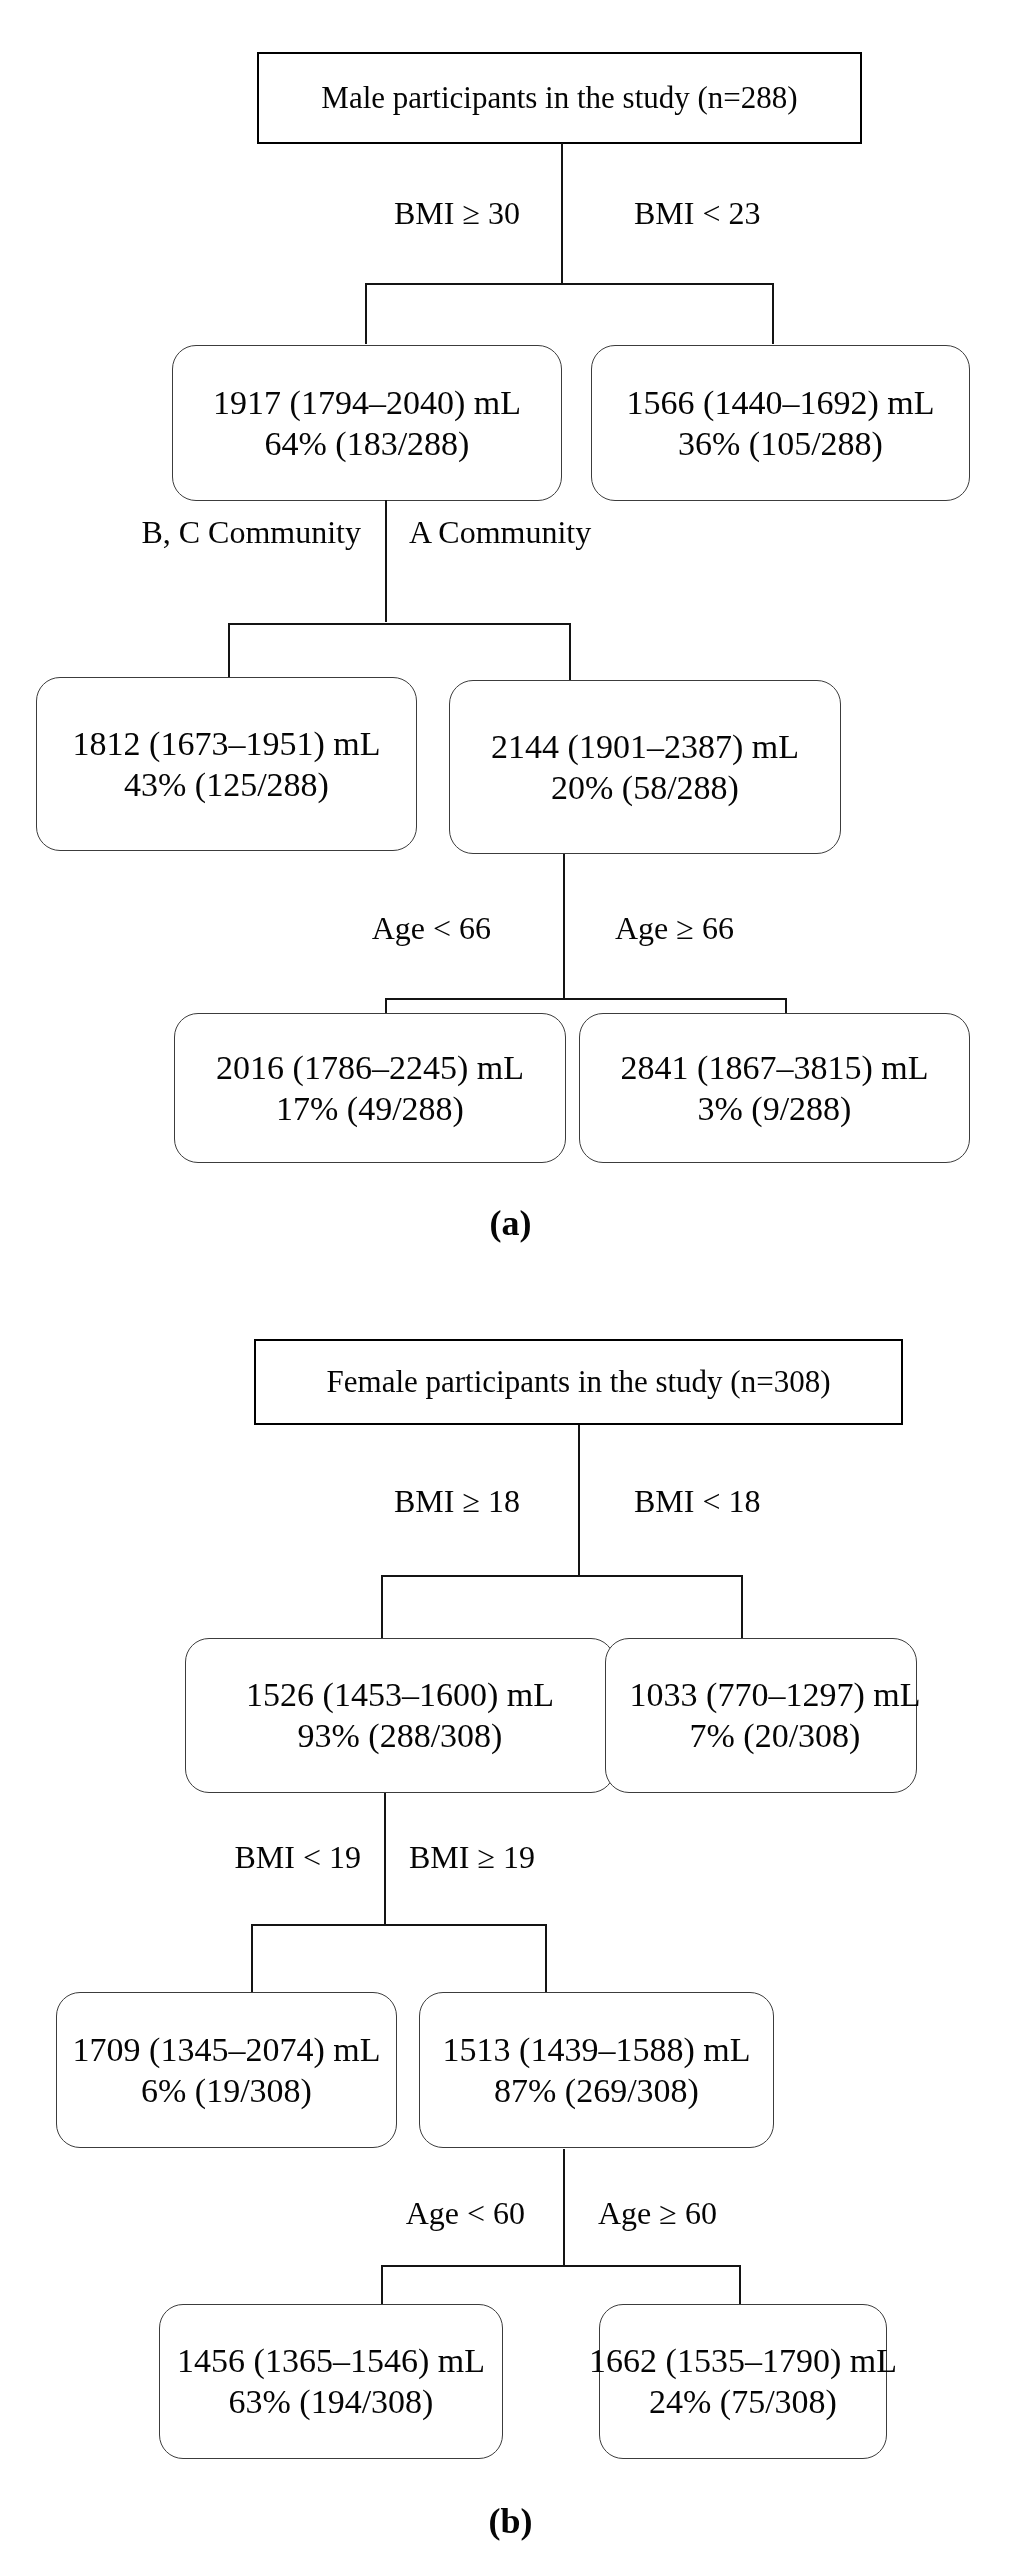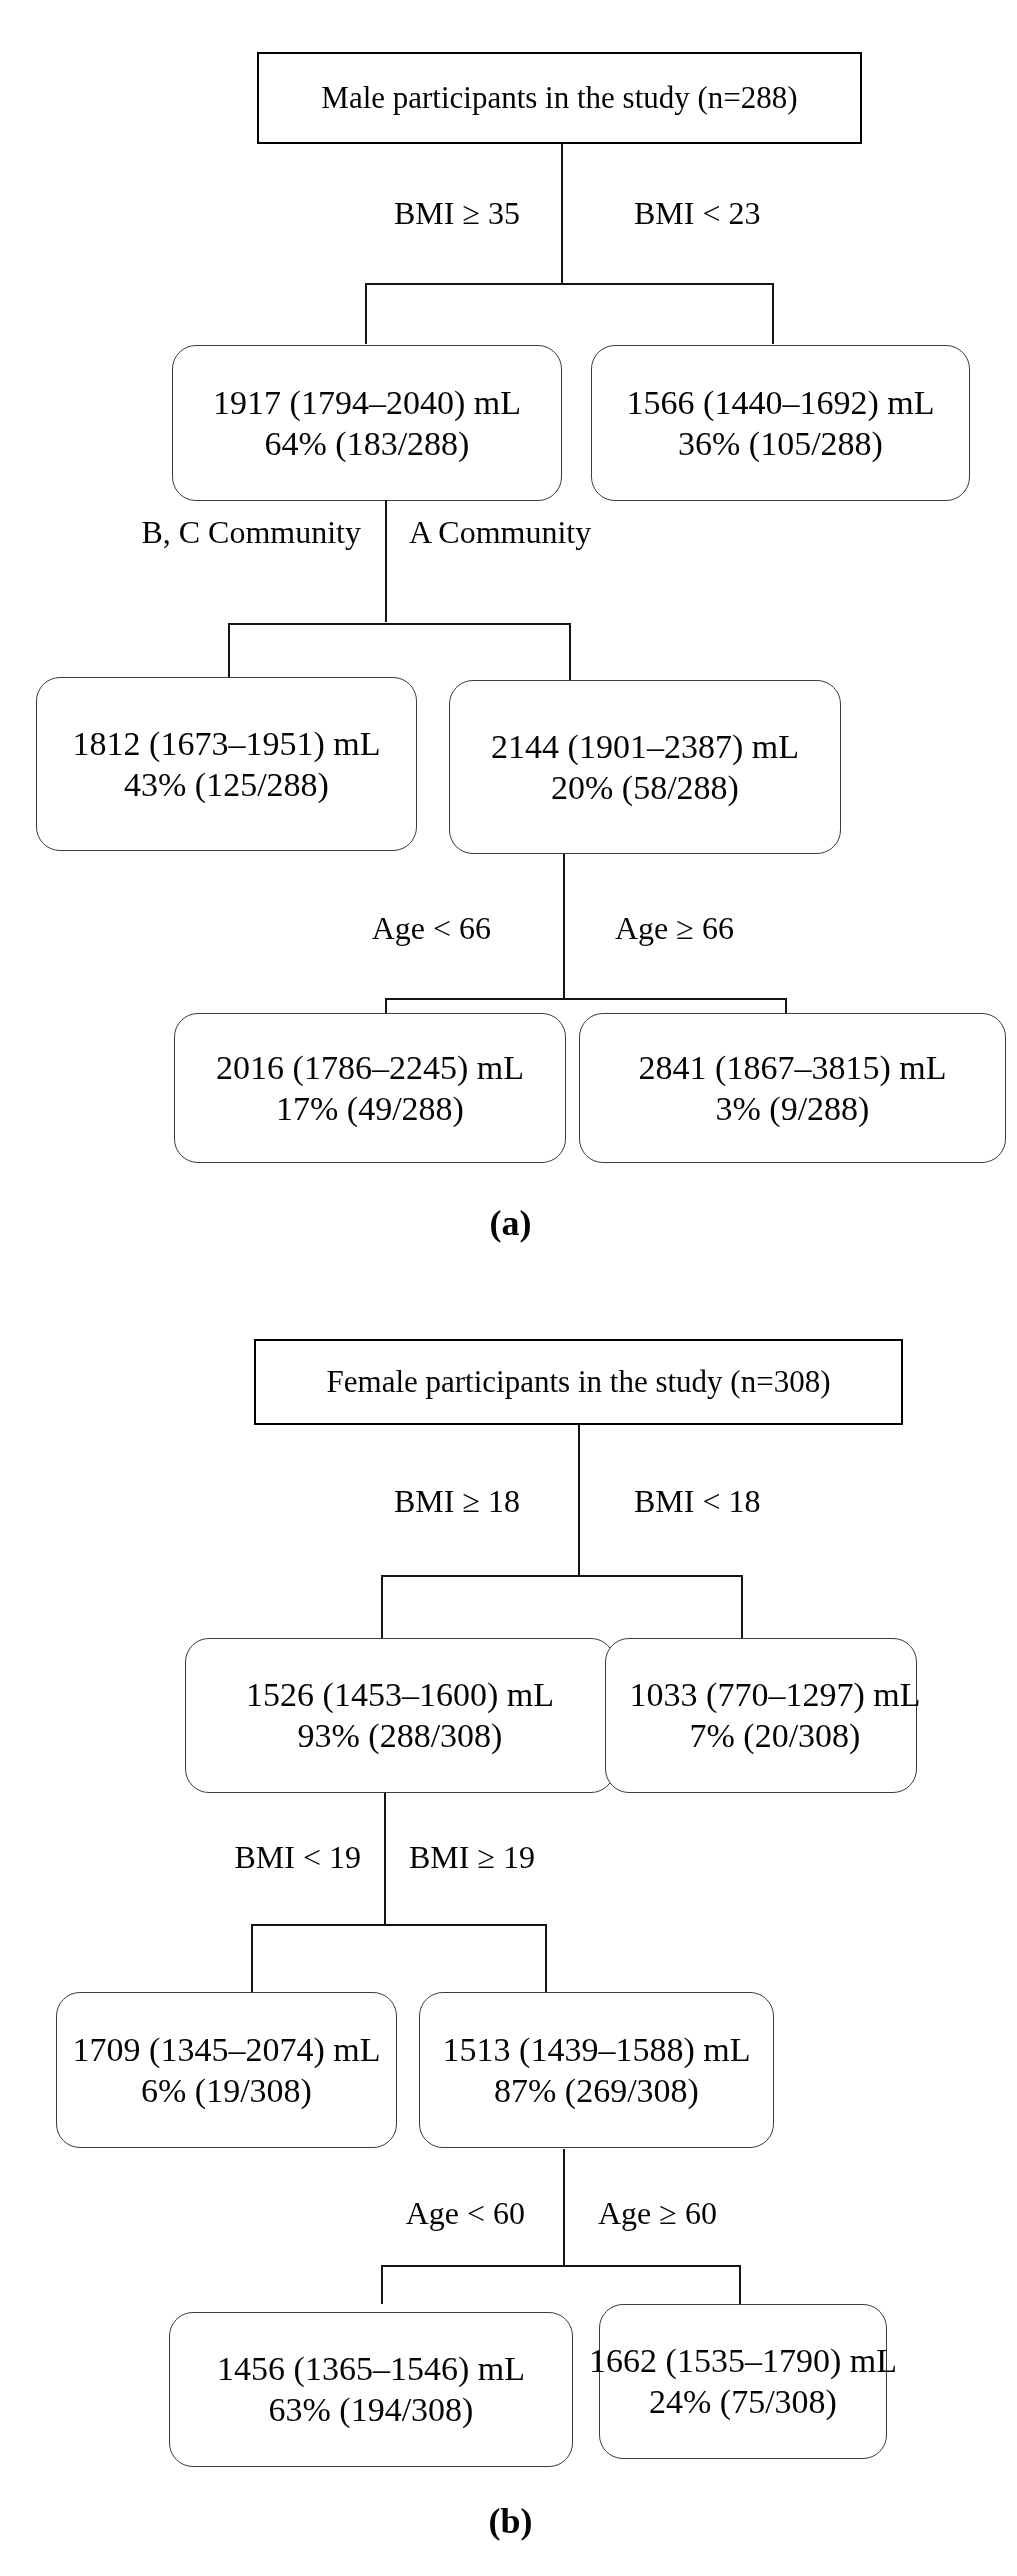--- a/index.html
+++ b/index.html
@@ -62,21 +62,21 @@
 
 <div id="page">
 
   <section>
 
     <div class="root-box" style="left:257px;top:52px;width:605px;height:92px;">
       <span>Male participants in the study (n=288)</span>
     </div>
 
     <div class="vline" style="left:561px;top:143px;height:140px;"></div>
-    <div class="blabel anchor-right" style="right:498px;top:195px;">BMI ≥ 35</div>
+    <div class="blabel anchor-right" style="right:498px;top:195px;">BMI ≥ 30</div>
     <div class="blabel" style="left:634px;top:195px;">BMI &lt; 23</div>
     <div class="hline" style="left:365px;top:283px;width:409px;"></div>
     <div class="vline" style="left:365px;top:283px;height:61px;"></div>
     <div class="vline" style="left:772px;top:283px;height:61px;"></div>
 
     <div class="node-box" style="left:172px;top:345px;width:390px;height:156px;">
       <span class="node-line">1917 (1794–2040) mL</span>
       <span class="node-line">64% (183/288)</span>
     </div>
     <div class="node-box" style="left:591px;top:345px;width:379px;height:156px;">
@@ -104,21 +104,21 @@
     <div class="blabel anchor-right" style="right:527px;top:910px;">Age &lt; 66</div>
     <div class="blabel" style="left:615px;top:910px;">Age ≥ 66</div>
     <div class="hline" style="left:385px;top:998px;width:401px;"></div>
     <div class="vline" style="left:385px;top:998px;height:16.5px;"></div>
     <div class="vline" style="left:785px;top:998px;height:16.5px;"></div>
 
     <div class="node-box" style="left:174px;top:1013px;width:392px;height:150px;">
       <span class="node-line">2016 (1786–2245) mL</span>
       <span class="node-line">17% (49/288)</span>
     </div>
-    <div class="node-box" style="left:579px;top:1013px;width:427px;height:150px;">
+    <div class="node-box" style="left:579px;top:1013px;width:391px;height:150px;">
       <span class="node-line">2841 (1867–3815) mL</span>
       <span class="node-line">3% (9/288)</span>
     </div>
 
     <div class="caption" style="left:459px;top:1202px;">(a)</div>
   </section>
 
   <section>
 
     <div class="root-box" style="left:254px;top:1339px;width:649px;height:86px;">
@@ -157,21 +157,21 @@
       <span class="node-line">87% (269/308)</span>
     </div>
 
     <div class="vline" style="left:563px;top:2149px;height:116px;"></div>
     <div class="blabel anchor-right" style="right:493px;top:2195px;">Age &lt; 60</div>
     <div class="blabel" style="left:598px;top:2195px;">Age ≥ 60</div>
     <div class="hline" style="left:381px;top:2265px;width:360px;"></div>
     <div class="vline" style="left:381px;top:2265px;height:39px;"></div>
     <div class="vline" style="left:739px;top:2265px;height:39px;"></div>
 
-    <div class="node-box" style="left:169px;top:2304px;width:404px;height:155px;margin-top:8px;">
+    <div class="node-box" style="left:159px;top:2304px;width:344px;height:155px;">
       <span class="node-line">1456 (1365–1546) mL</span>
       <span class="node-line">63% (194/308)</span>
     </div>
     <div class="node-box" style="left:599px;top:2304px;width:288px;height:155px;">
       <span class="node-line">1662 (1535–1790) mL</span>
       <span class="node-line">24% (75/308)</span>
     </div>
 
     <div class="caption" style="left:459px;top:2500px;">(b)</div>
   </section>

